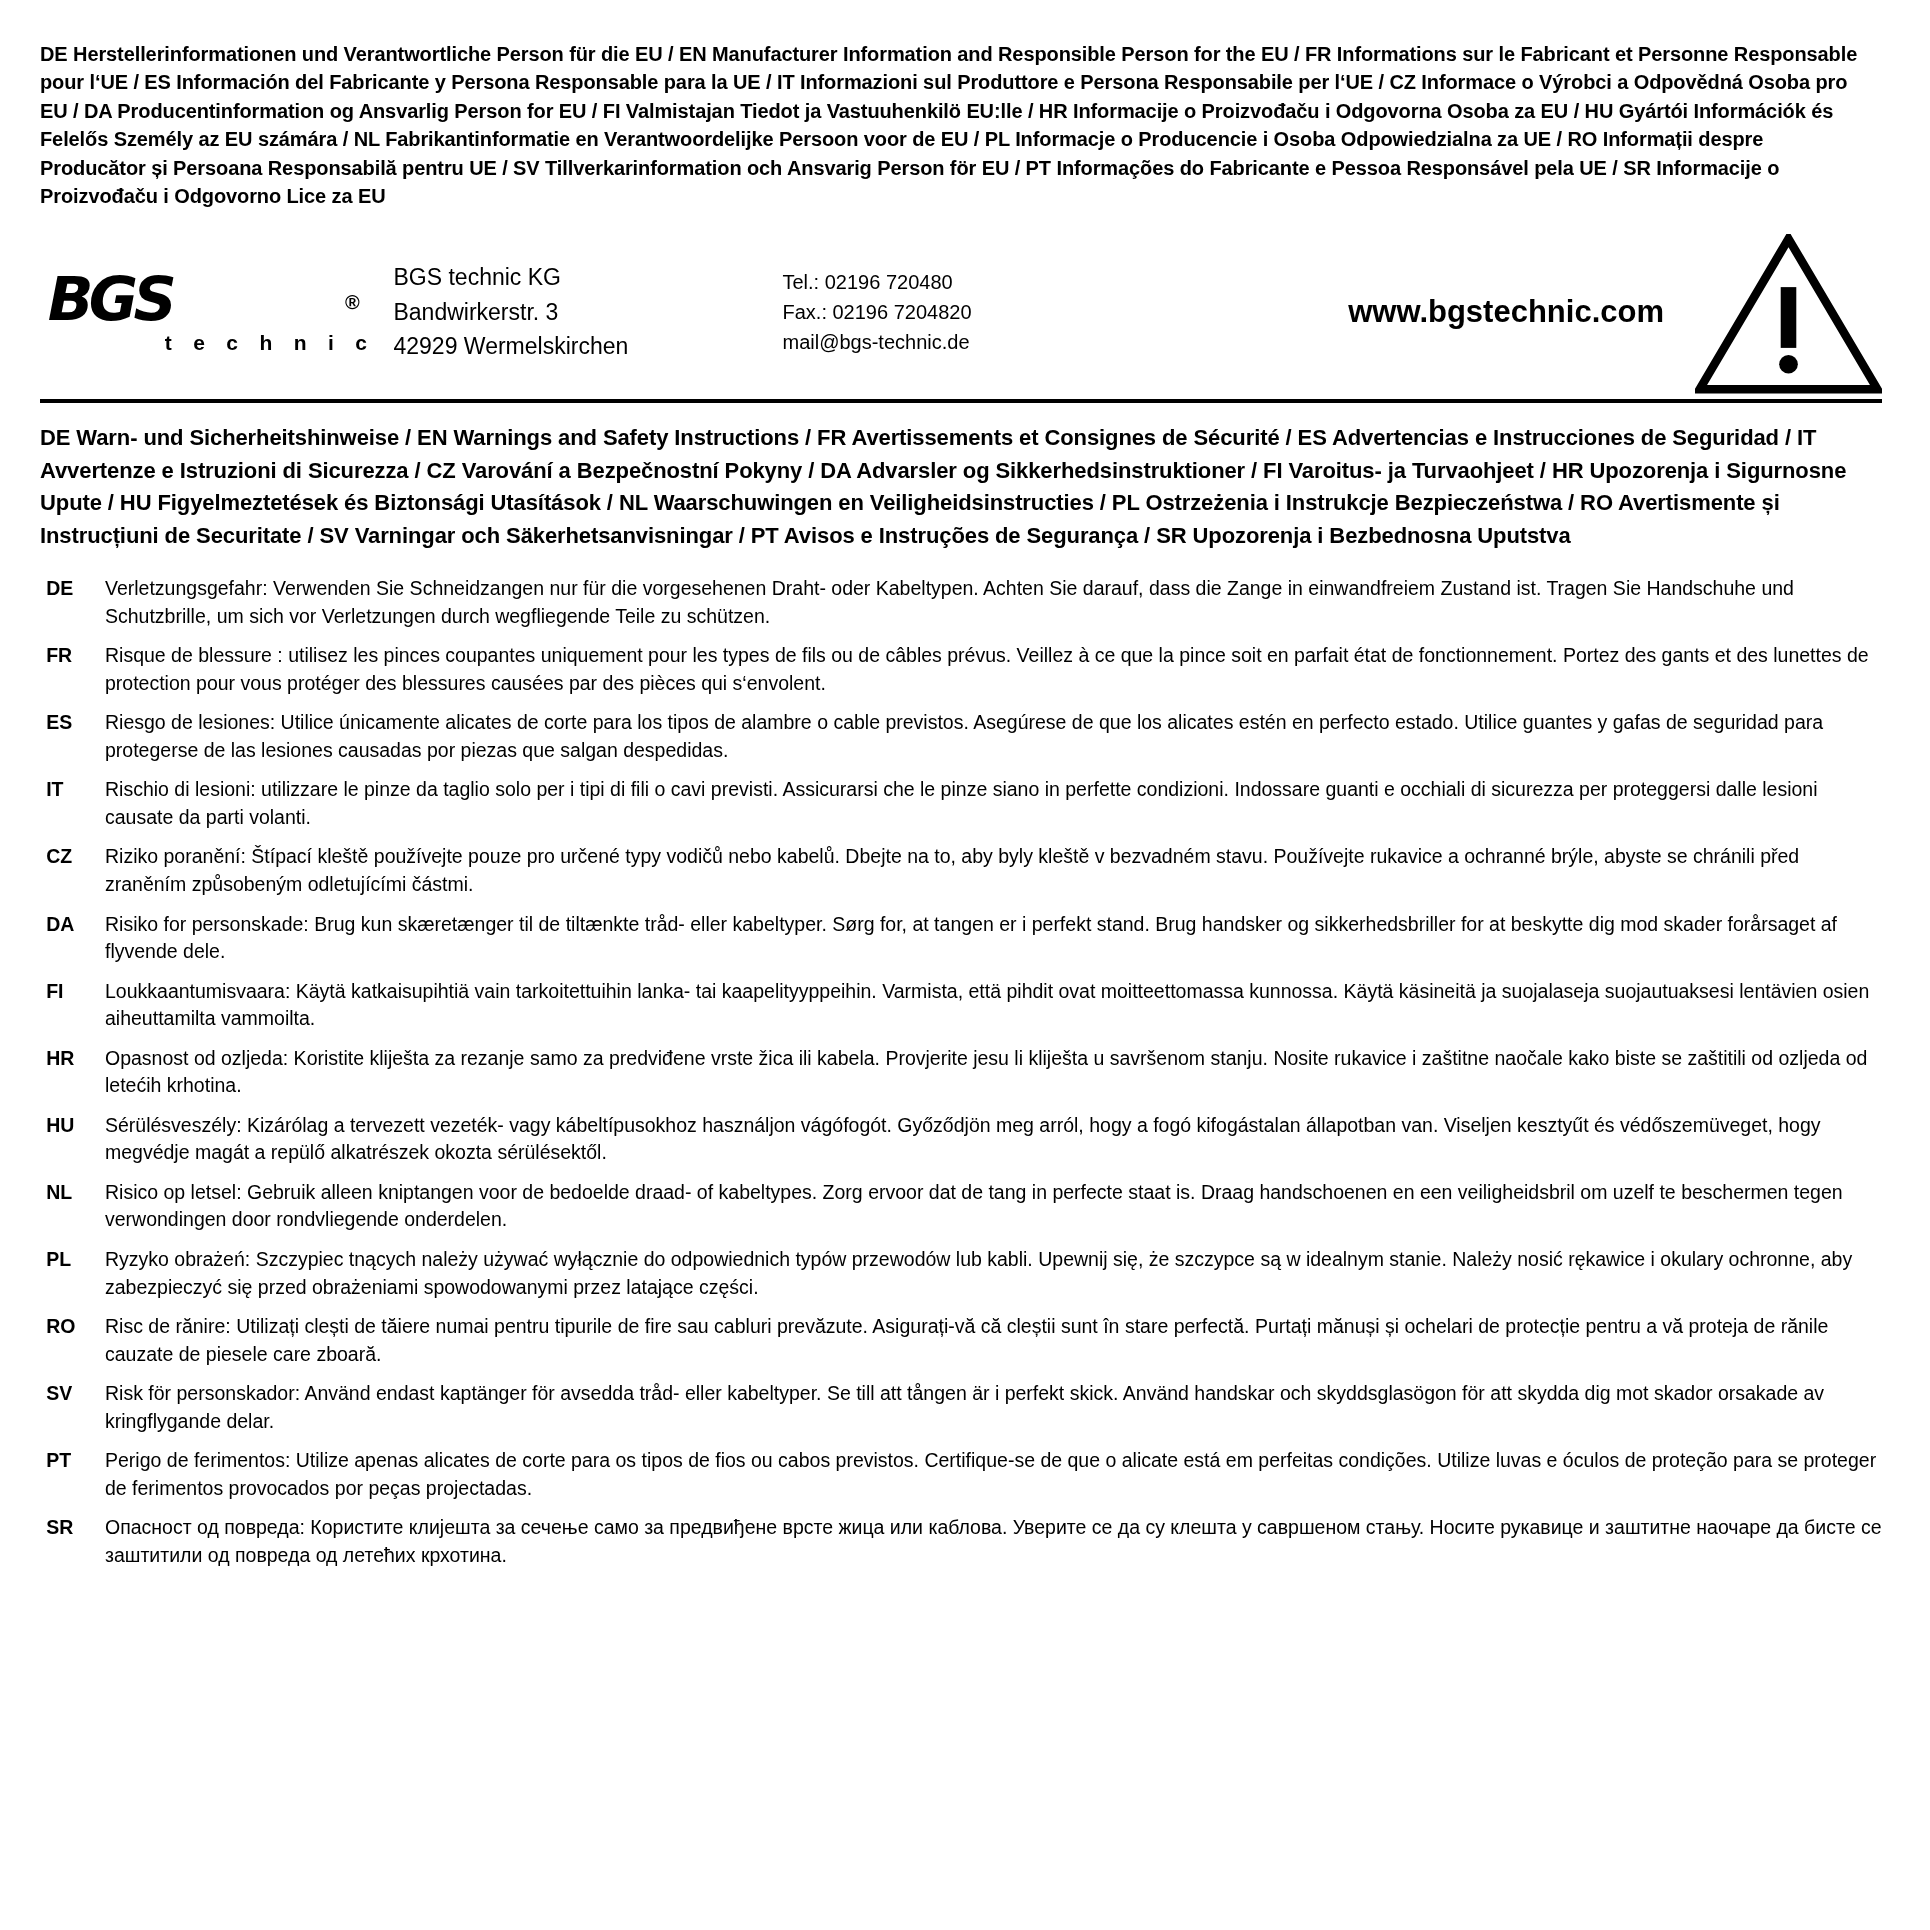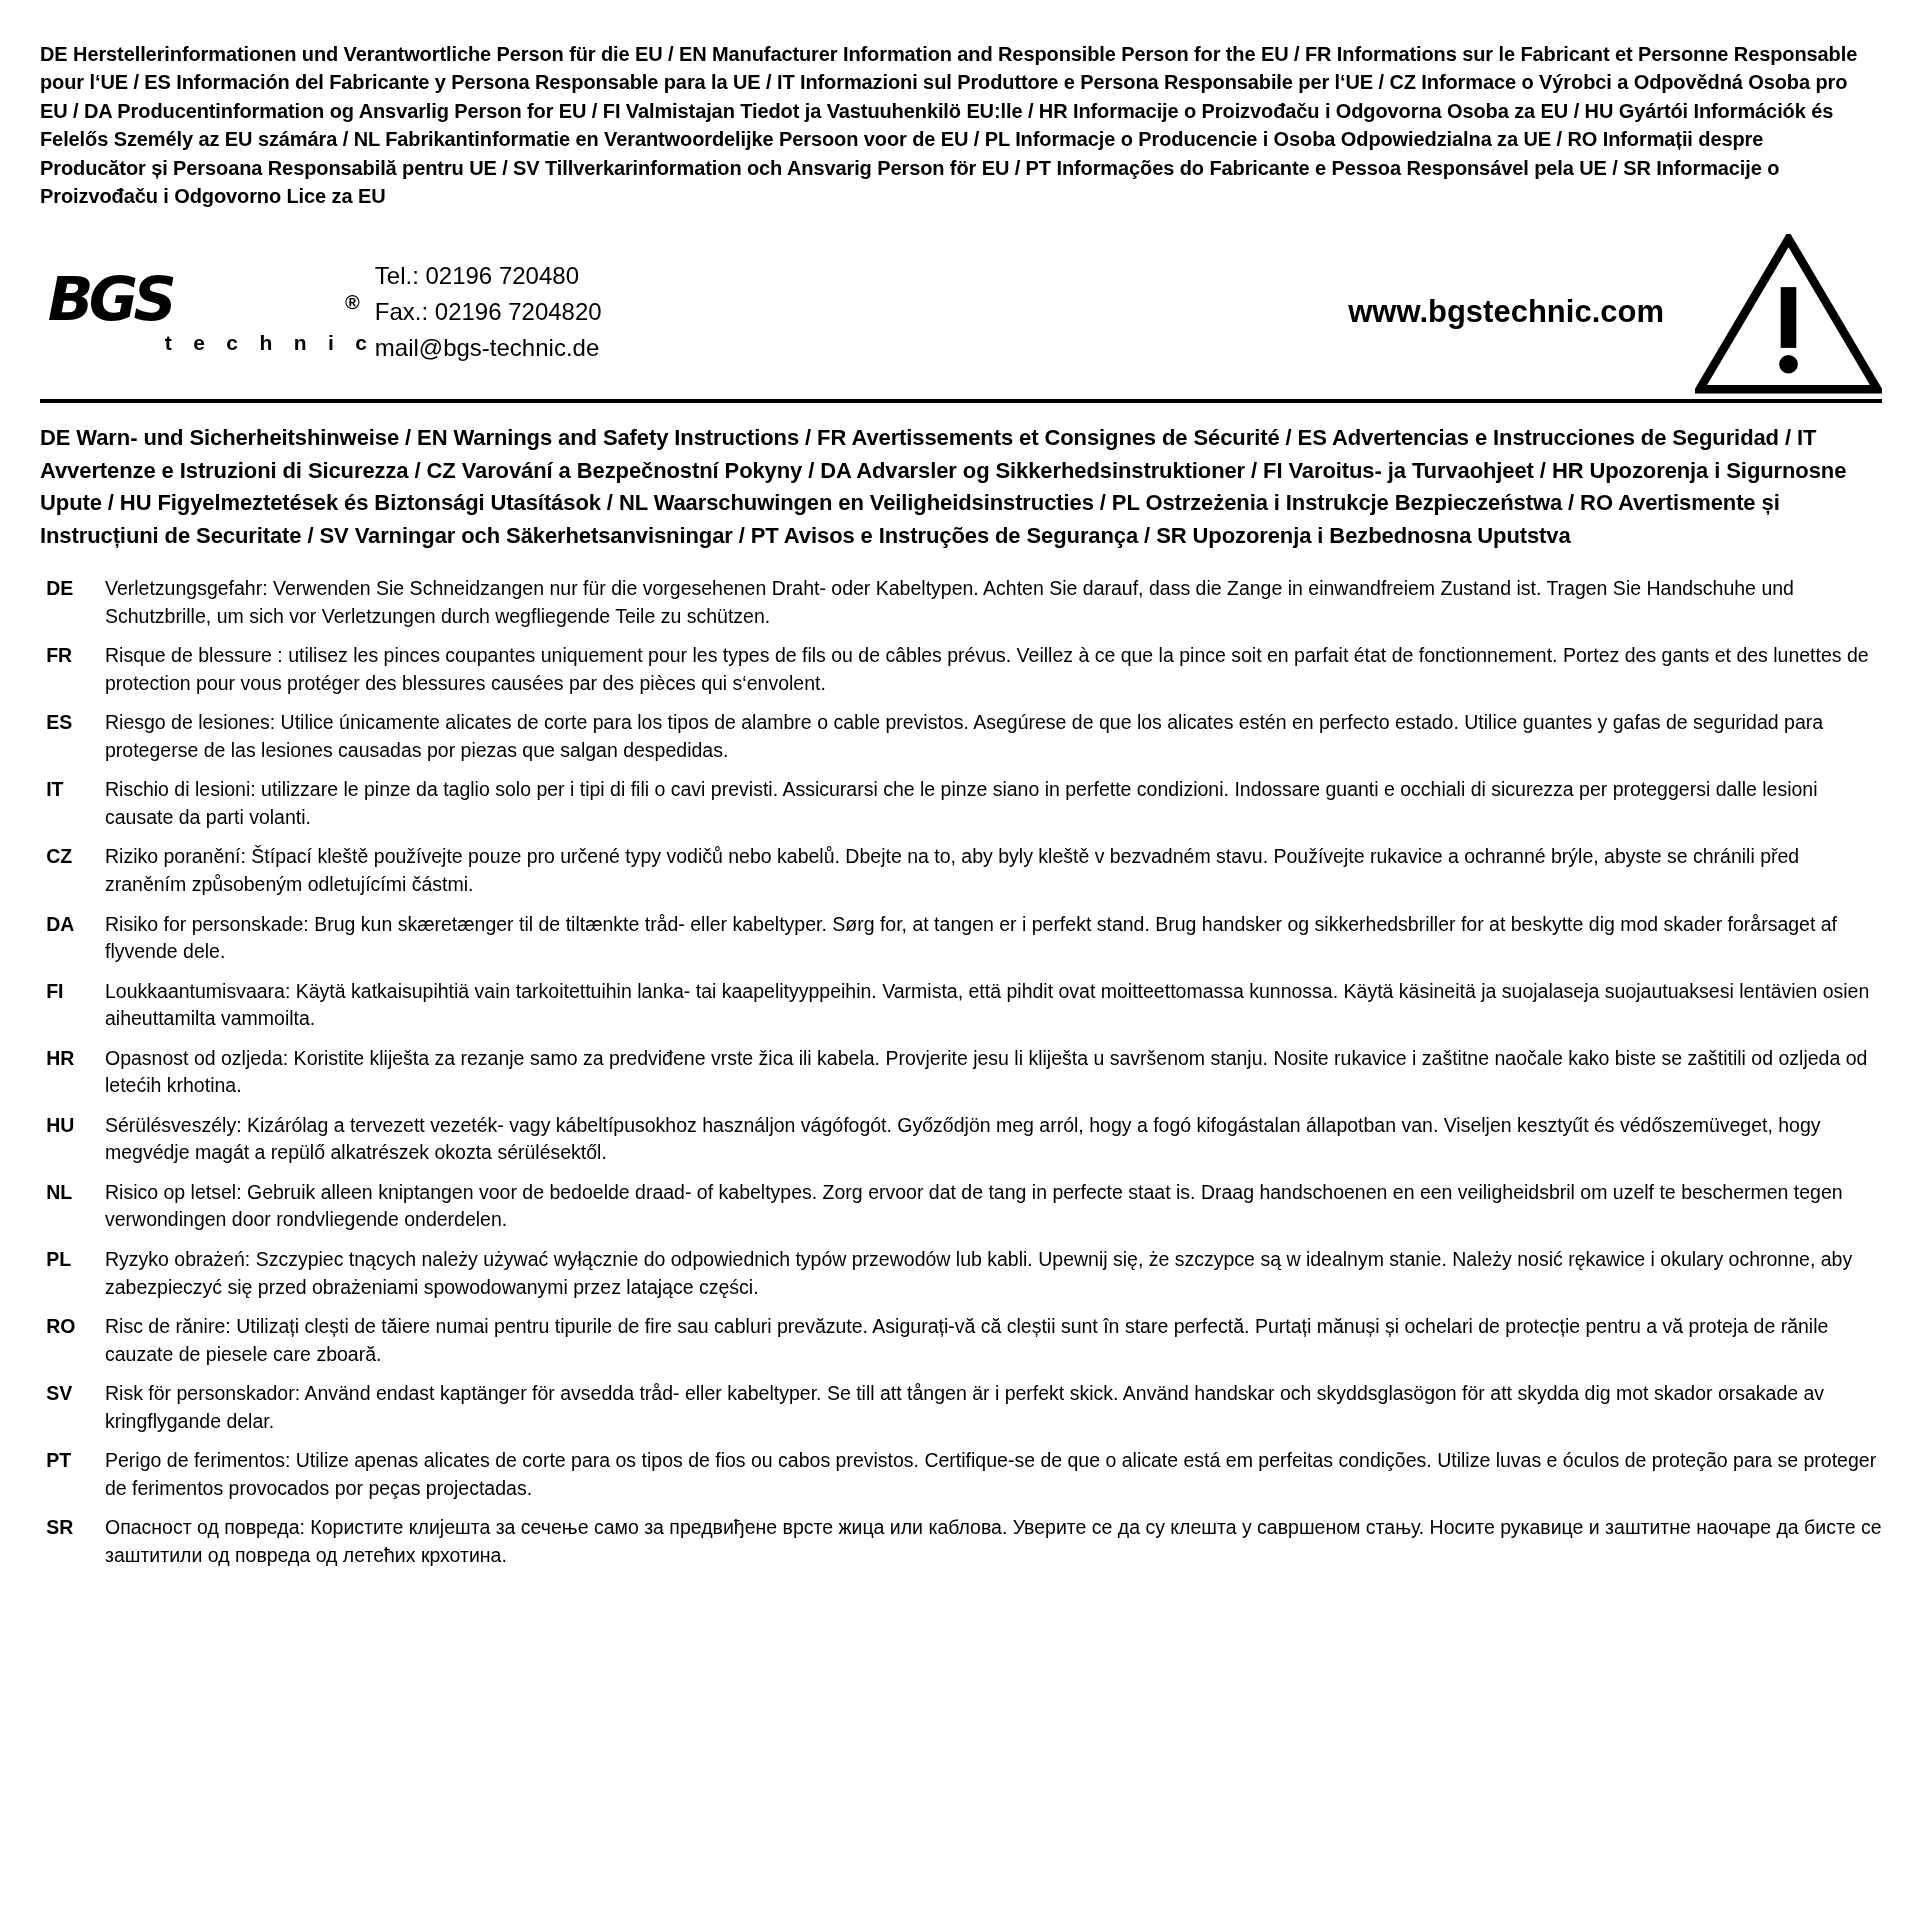--- a/index.html
+++ b/index.html
@@ -70,21 +70,21 @@
     padding-left: 117px;
   }
   .addr {
     flex: 0 0 389px;
     font-size: 23px;
     line-height: 1.5;
     padding-left: 18.7px;
   }
   .contact {
     flex: 0 0 358px;
-    font-size: 24px;
+    font-size: 20px;
     line-height: 1.5;
   }
   .website {
     flex: 1 1 auto;
     font-size: 31px;
     font-weight: bold;
     text-align: right;
     padding-right: 31px;
   }
   .warn-triangle {
@@ -136,20 +136,25 @@
   <div class="top-heading">DE Herstellerinformationen und Verantwortliche Person für die EU  /  EN Manufacturer Information and Responsible Person for the EU  /  FR Informations sur le Fabricant et Personne Responsable pour l‘UE  /  ES Información del Fabricante y Persona Responsable para la UE  /  IT Informazioni sul Produttore e Persona Responsabile per l‘UE  /  CZ Informace o Výrobci a Odpovědná Osoba pro EU  /  DA Producentinformation og Ansvarlig Person for EU  /  FI Valmistajan Tiedot ja Vastuuhenkilö EU:lle  /  HR Informacije o Proizvođaču i Odgovorna Osoba za EU  /  HU Gyártói Információk és Felelős Személy az EU számára  /  NL Fabrikantinformatie en Verantwoordelijke Persoon voor de EU  /  PL Informacje o Producencie i Osoba Odpowiedzialna za UE  /  RO Informații despre Producător și Persoana Responsabilă pentru UE  /  SV Tillverkarinformation och Ansvarig Person för EU  /  PT Informações do Fabricante e Pessoa Responsável pela UE  /  SR Informacije o Proizvođaču i Odgovorno Lice za EU</div>
 
   <div class="company-band">
 
     <div class="logo-wrap">
       <div class="logo-bgs">BGS</div>
       <div class="logo-reg">®</div>
       <div class="logo-technic">t e c h n i c</div>
     </div>
 
+    <div class="addr">
+      <div>BGS technic KG</div>
+      <div>Bandwirkerstr. 3</div>
+      <div>42929 Wermelskirchen</div>
+    </div>
 
     <div class="contact">
       <div>Tel.: 02196 720480</div>
       <div>Fax.: 02196 7204820</div>
       <div>mail@bgs-technic.de</div>
     </div>
 
     <div class="website">www.bgstechnic.com</div>
 
     <div class="warn-triangle">

